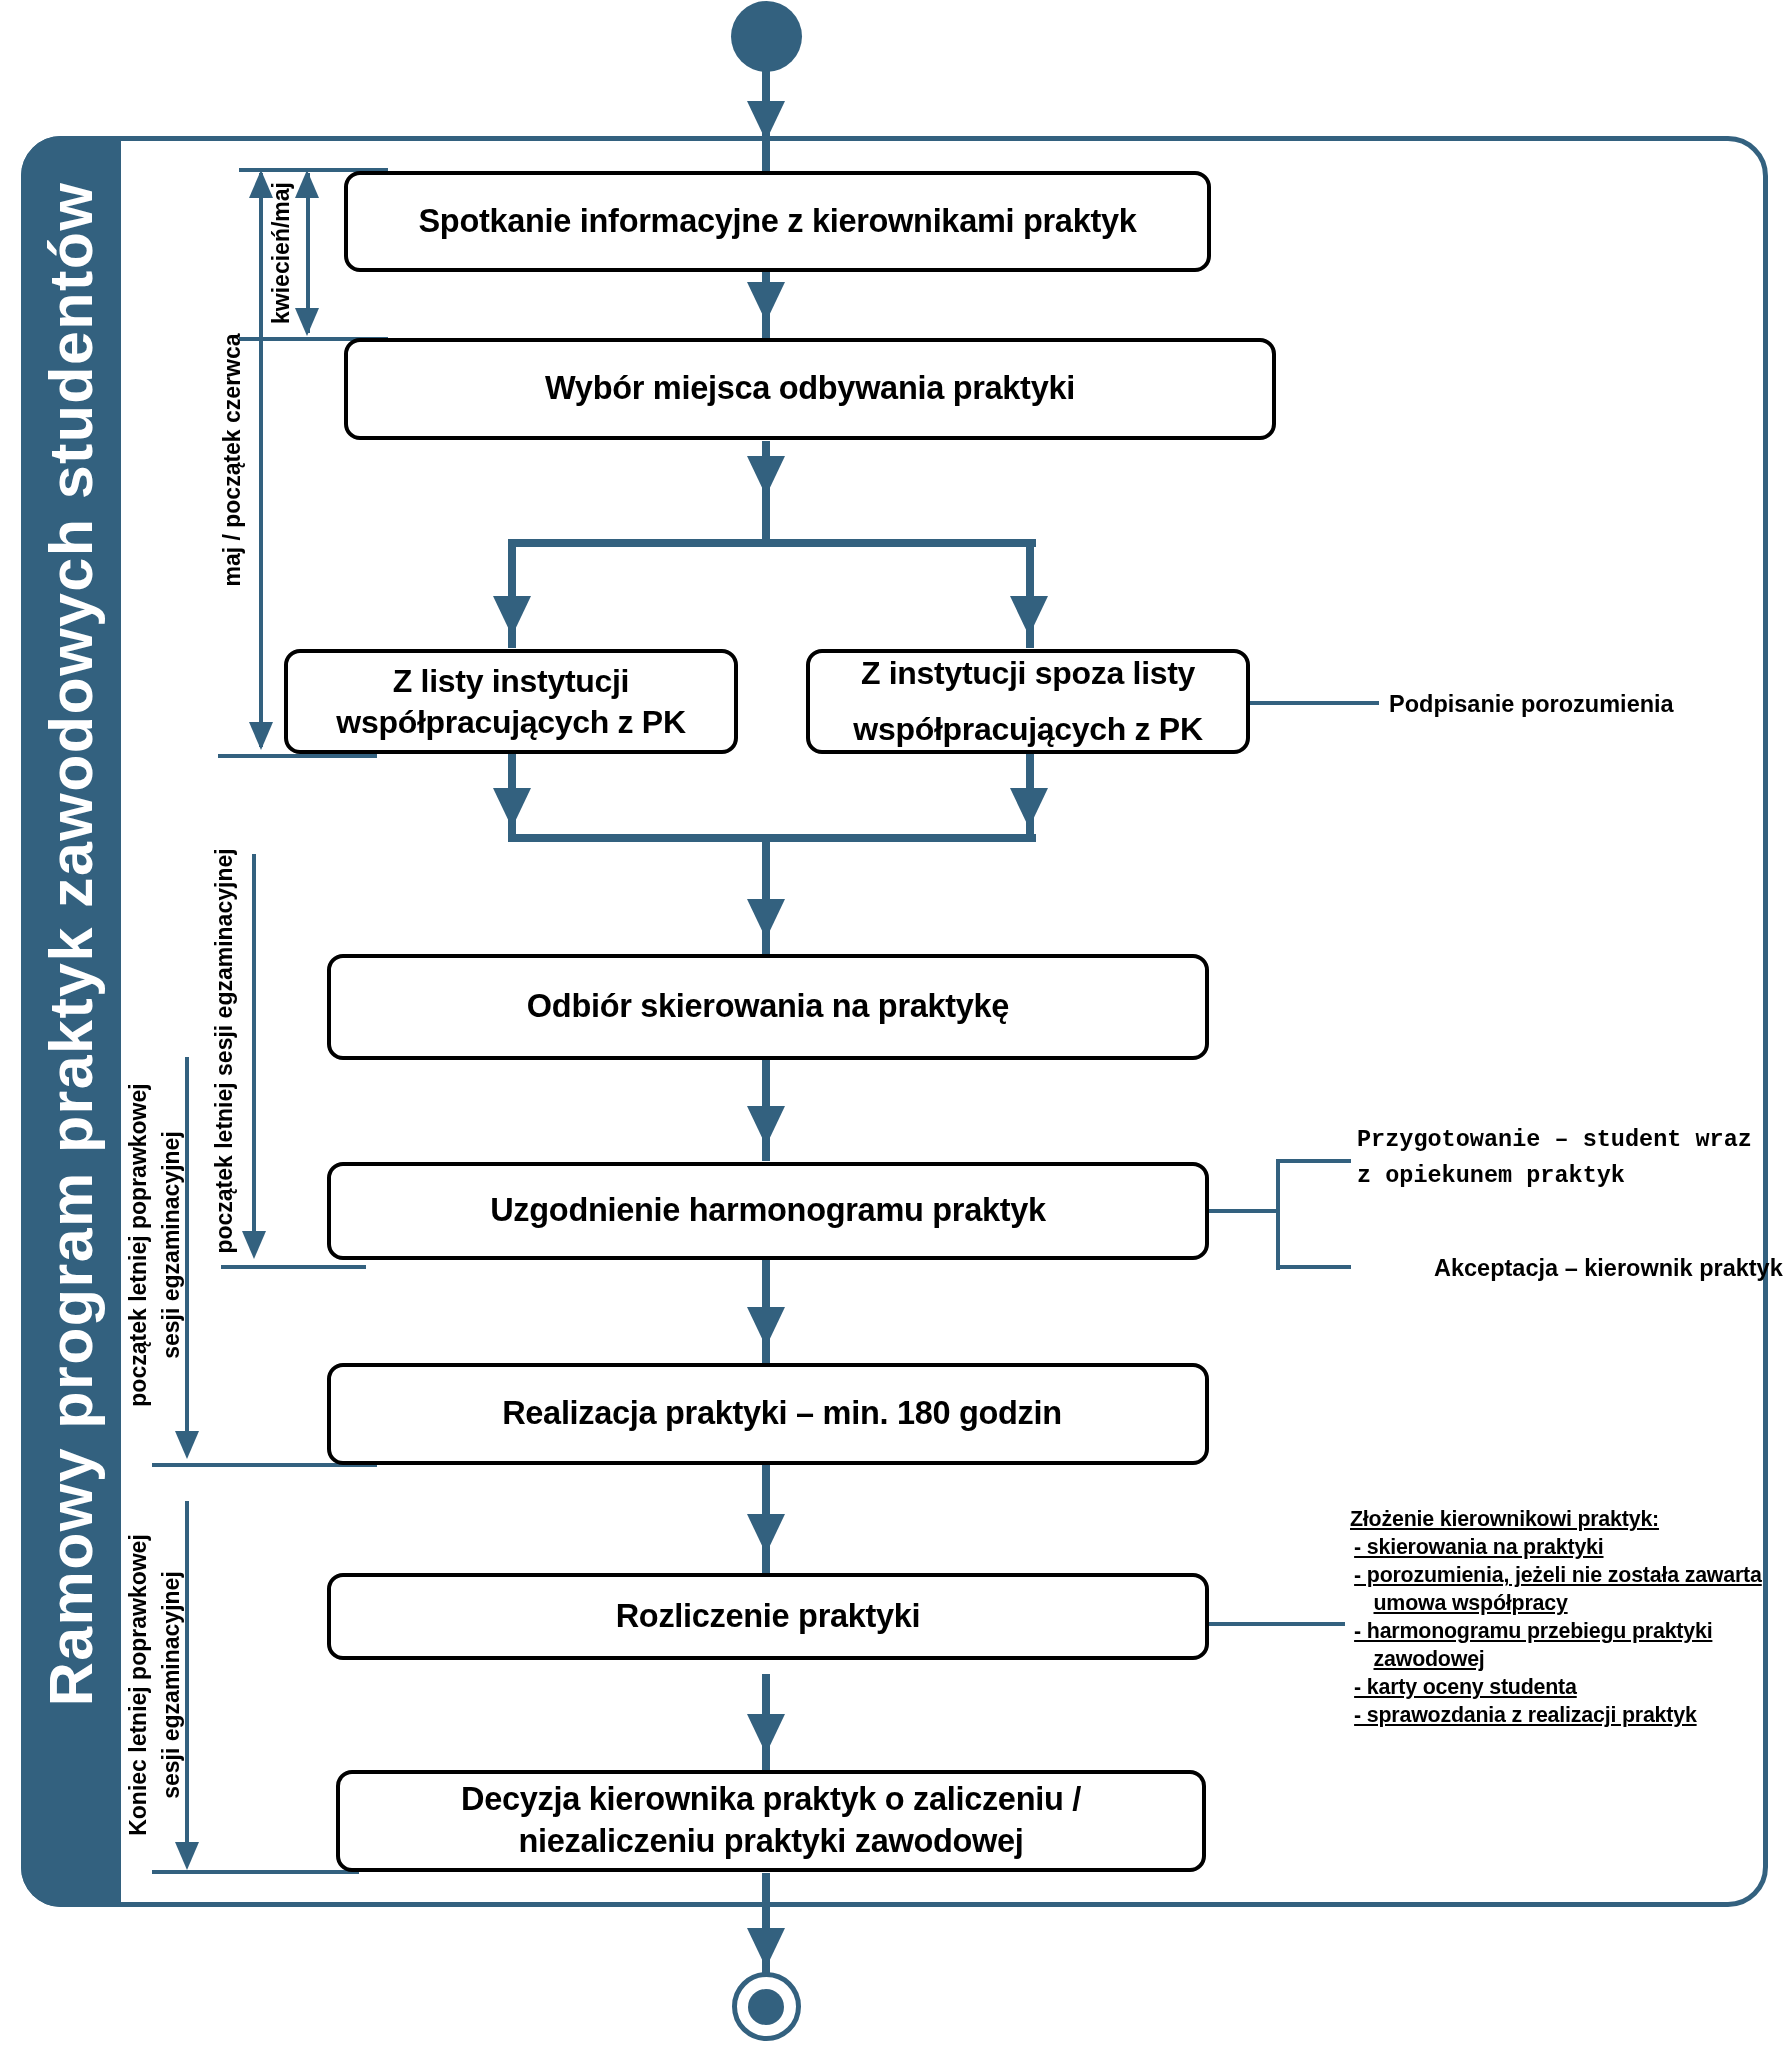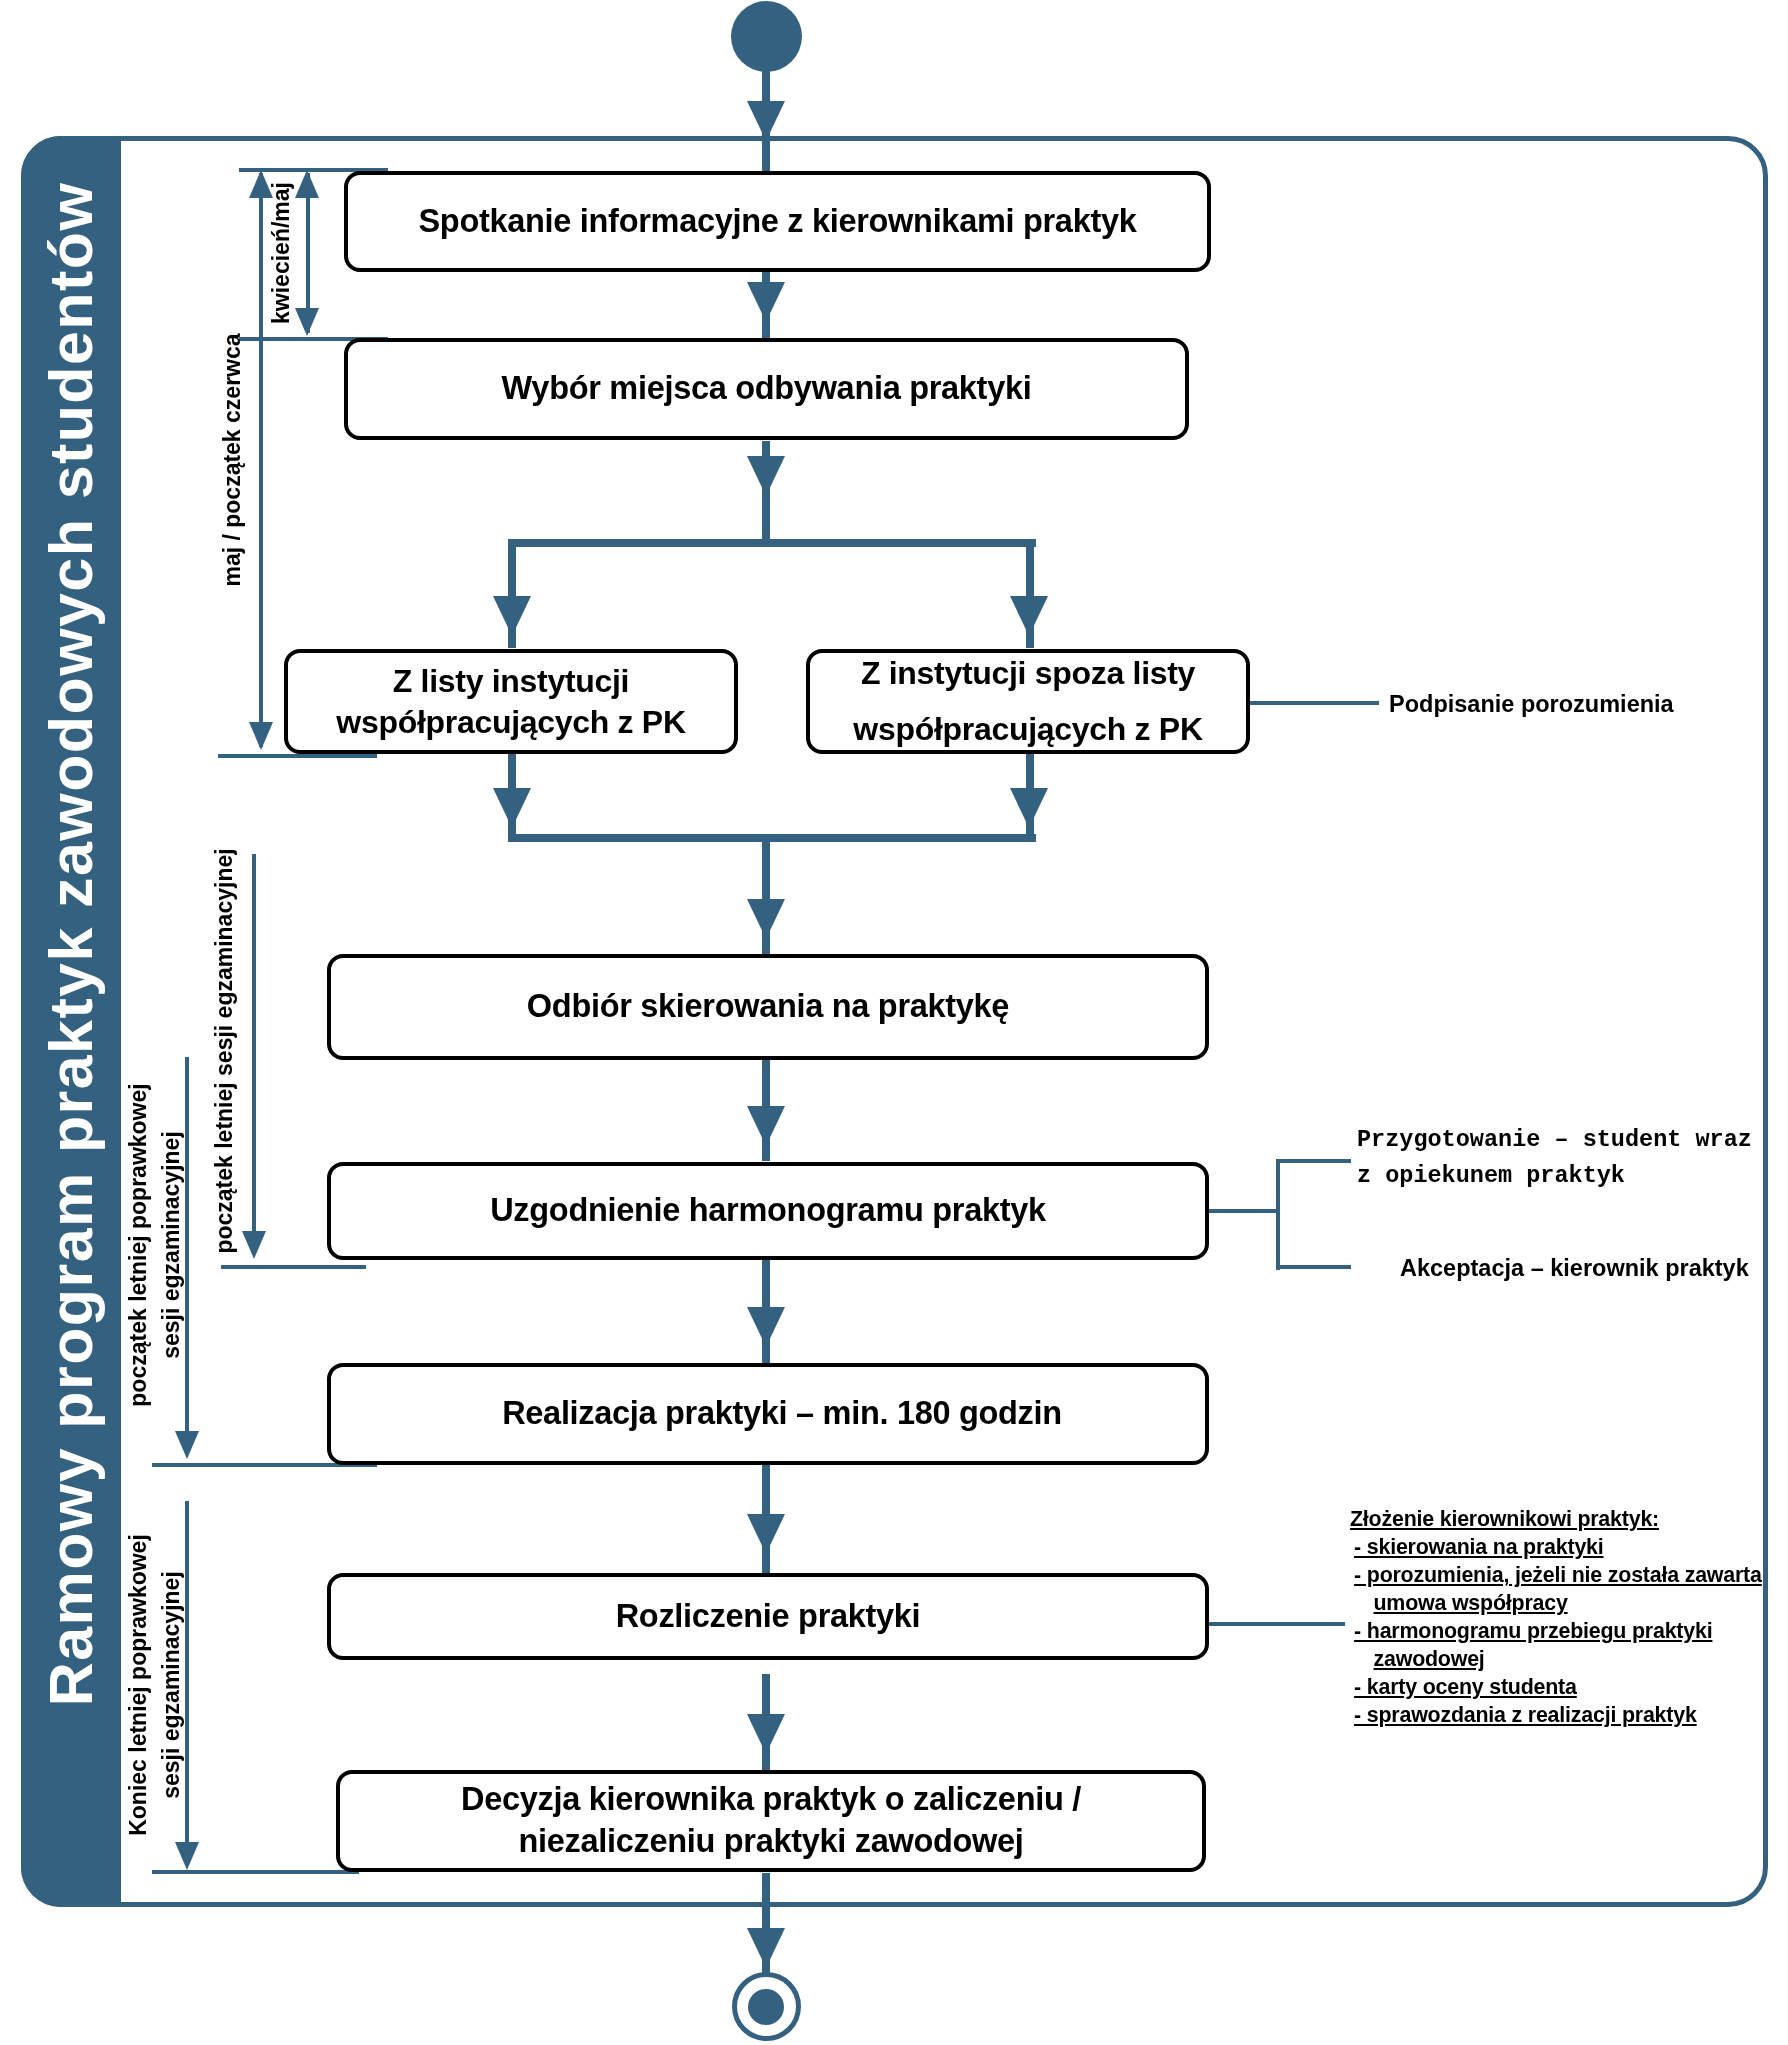--- a/index.html
+++ b/index.html
@@ -83,21 +83,21 @@
   <div class="abs stem" style="left:762px;top:69px;height:102px;"></div>
   <div class="abs head-down" style="left:747px;top:101px;"></div>
 
   <div class="abs node" style="left:344px;top:171px;width:867px;height:101px;">
     <span>Spotkanie informacyjne z kierownikami praktyk</span>
   </div>
 
   <div class="abs stem" style="left:762px;top:272px;height:66px;"></div>
   <div class="abs head-down" style="left:747px;top:282px;"></div>
 
-  <div class="abs node" style="left:344px;top:338px;width:845px;height:102px;">
+  <div class="abs node" style="left:344px;top:338px;width:932px;height:102px;">
     <span>Wybór miejsca odbywania praktyki</span>
   </div>
 
   <div class="abs stem" style="left:762px;top:441px;height:103px;"></div>
   <div class="abs head-down" style="left:747px;top:456px;"></div>
   <div class="abs hbar" style="left:508px;top:539px;width:528px;"></div>
   <div class="abs stem" style="left:508px;top:539px;height:109px;"></div>
   <div class="abs head-down" style="left:493px;top:596px;"></div>
   <div class="abs stem" style="left:1026px;top:539px;height:109px;"></div>
   <div class="abs head-down" style="left:1010px;top:596px;"></div>
@@ -134,21 +134,21 @@
   </div>
 
   <div class="abs stub" style="left:1209px;top:1209px;width:68px;"></div>
   <div class="abs vline" style="left:1276px;top:1159px;height:111px;"></div>
   <div class="abs stub" style="left:1280px;top:1159px;width:71px;"></div>
   <div class="abs stub" style="left:1280px;top:1265px;width:71px;"></div>
   <div class="abs note" style="left:1357px;top:1122px;font-family:Liberation Mono, monospace;">
     <div>Przygotowanie – student wraz</div>
     <div>z opiekunem praktyk</div>
   </div>
-  <div class="abs note" style="left:1400px;top:1250px;">Akceptacja – kierownik praktyk</div>
+  <div class="abs note" style="left:1434px;top:1250px;">Akceptacja – kierownik praktyk</div>
 
   <div class="abs stem" style="left:762px;top:1259px;height:104px;"></div>
   <div class="abs head-down" style="left:747px;top:1307px;"></div>
 
   <div class="abs node" style="left:327px;top:1363px;width:882px;height:102px;padding-left:28px;">
     <span>Realizacja praktyki – min. 180 godzin</span>
   </div>
 
   <div class="abs stem" style="left:762px;top:1465px;height:109px;"></div>
   <div class="abs head-down" style="left:747px;top:1514px;"></div>

